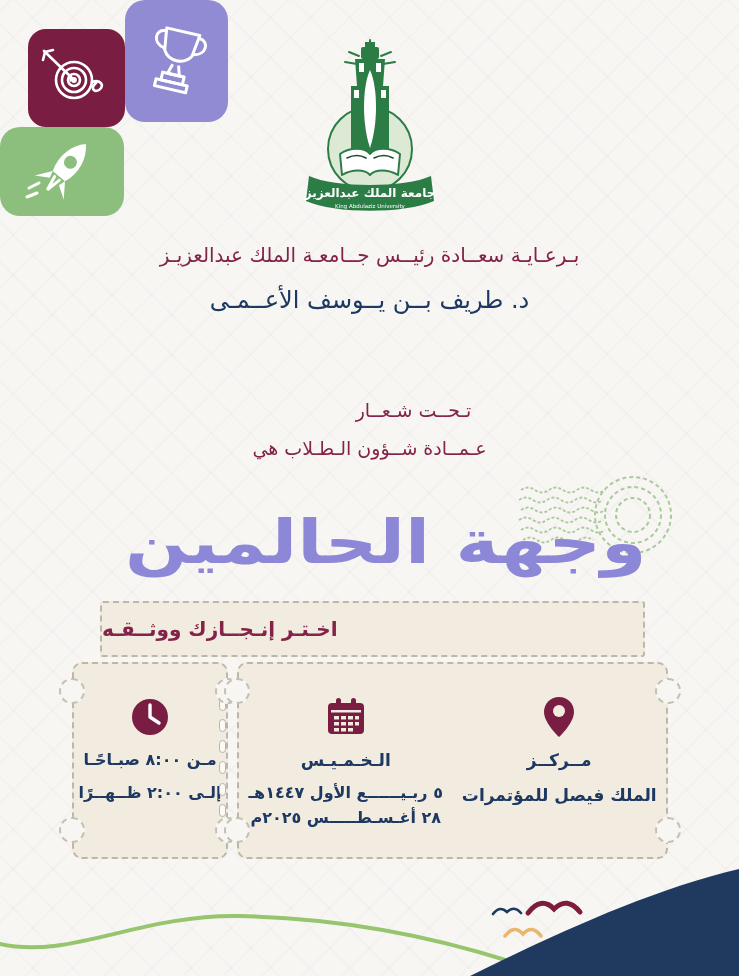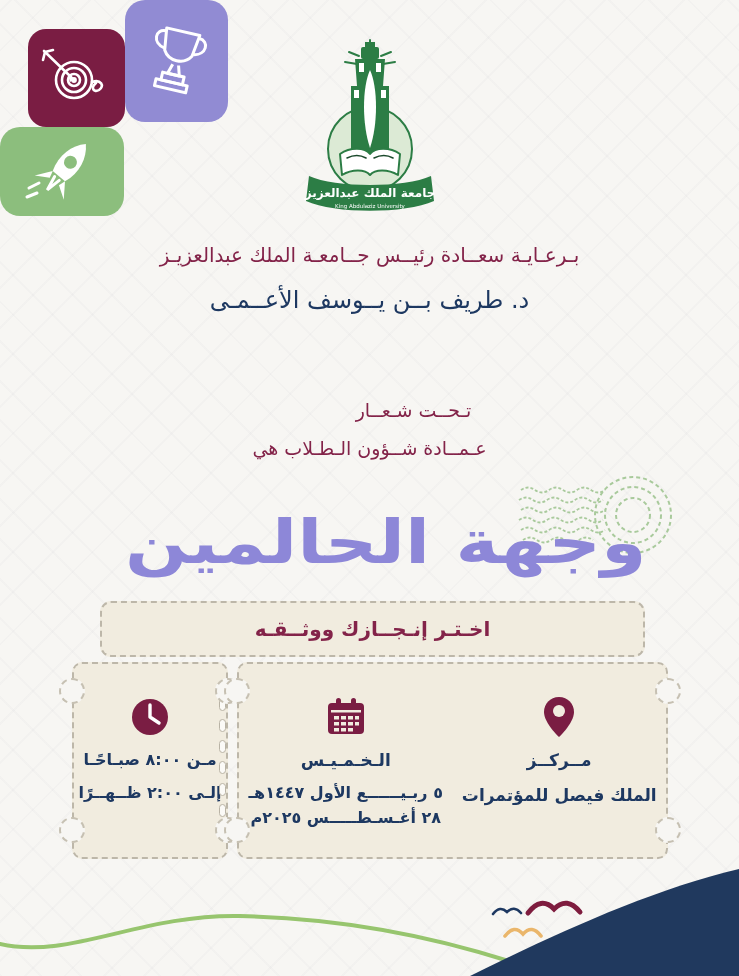--- a/index.html
+++ b/index.html
@@ -28,35 +28,35 @@
   .l-slogan   { top:399px; font-size:19px;margin-left:44px; }
   .l-deanship { top:437px; font-size:19px; }
   
   .calli{ position:absolute; top:486px; left:0; width:100%; height:112px;
           display:flex; align-items:center; justify-content:center; z-index:2;margin-left:16px; }
   .calli span{ direction:rtl; font-size:60px; font-weight:bold; color:#8d87d8;
                transform:scaleX(1.22); white-space:nowrap; }
   .stamp{ position:absolute; top:460px; left:517px; width:210px; height:112px; z-index:1; }
   
   .cta{ position:absolute; left:100px; top:601px; width:545px; height:56px;
-        background:#f1ecdf; border:2px dashed #bdb7a9; border-radius:11px;
-        display:flex; align-items:center; justify-content:center; }
+        background:#f1ecdf; border:2px dashed #bdb7a9; border-radius:3px;
+        display:flex; align-items:center; }
   .cta span{ direction:rtl; color:#832349; font-size:20px; font-weight:bold; }
   
   .ticket{ position:absolute; top:662px; height:197px; background:#f1ecdf;
            border:2px dashed #bdb7a9; border-radius:10px; }
   .ticket-time{ left:72px; width:156px; }
   .ticket-main{ left:237px; width:431px; display:flex; flex-direction:row-reverse; }
   .notch{ position:absolute; width:26px; height:26px; border-radius:50%;
           background:#f7f6f3; border:2px dashed #c6c0b2; z-index:3; }
   .perf{ position:absolute; left:219px; top:698px; height:140px; display:flex;
          flex-direction:column; justify-content:space-between; z-index:2; }
   .perf i{ display:block; width:7px; height:13px; border:1px solid #b9b3a5;
            background:#fbfaf7; border-radius:4px; }
-  .tk-col{ flex:1; display:flex; flex-direction:column; align-items:center;
+  .tk-col{ flex:1; display:flex; flex-direction:column; 
            padding-top:30px; gap:6px; direction:rtl; }
   .tk-col .ic{ height:46px; display:flex; align-items:center; justify-content:center; }
   .tk-txt{ color:#1d3861; font-weight:bold; font-size:17px; text-align:center; line-height:1.7; }
   .tk-txt.small{ font-size:16px; }
   
   .bottom-art{ position:absolute; left:0; top:856px; width:739px; height:120px; }
 </style>
 </head>
 <body>
 

